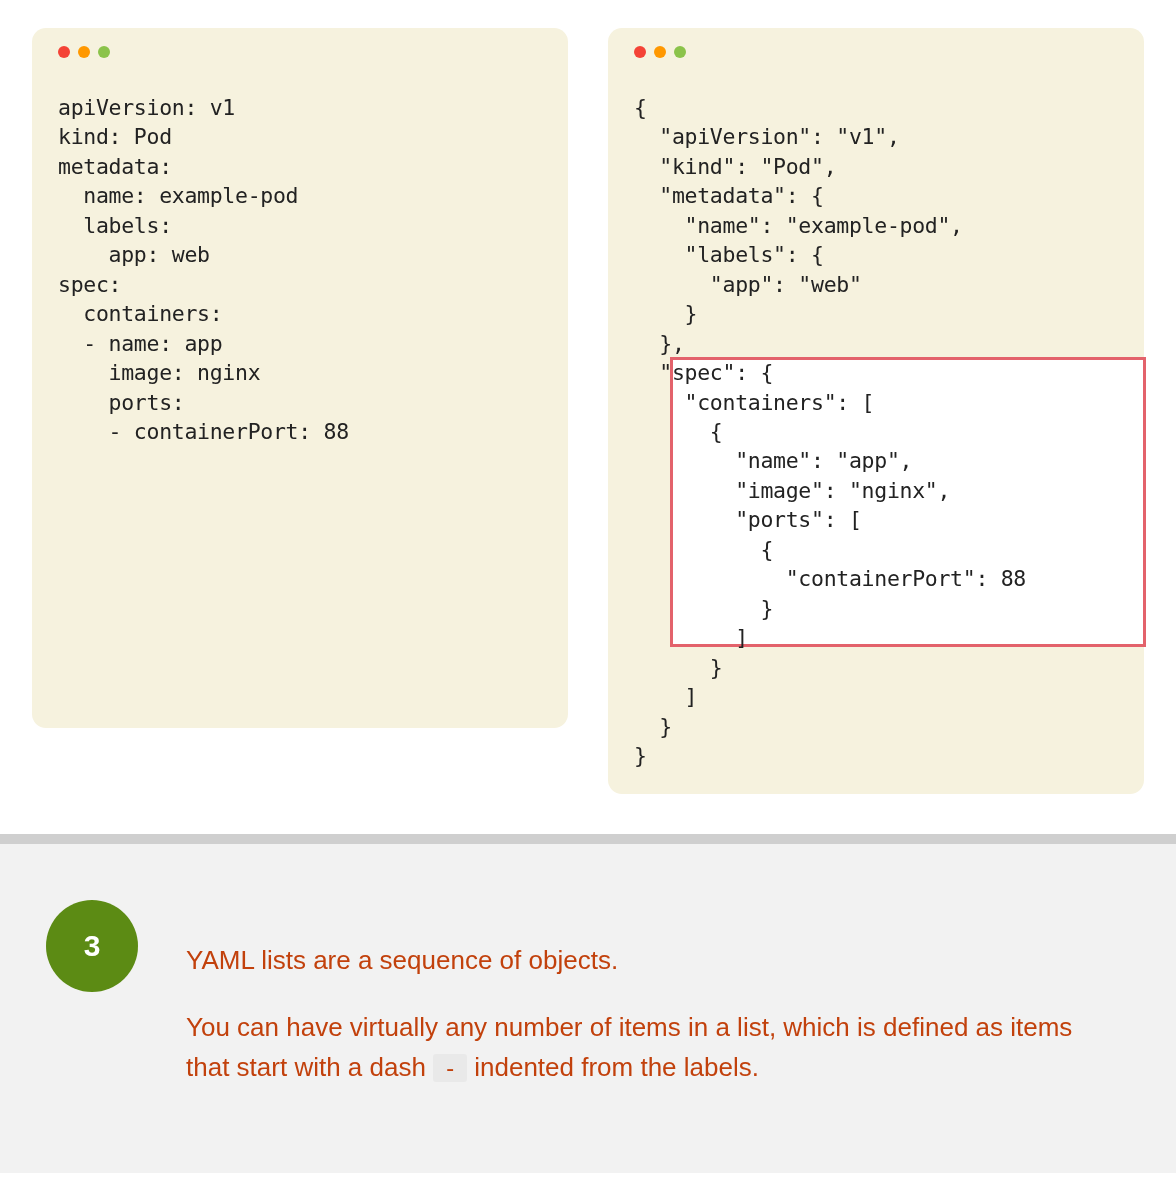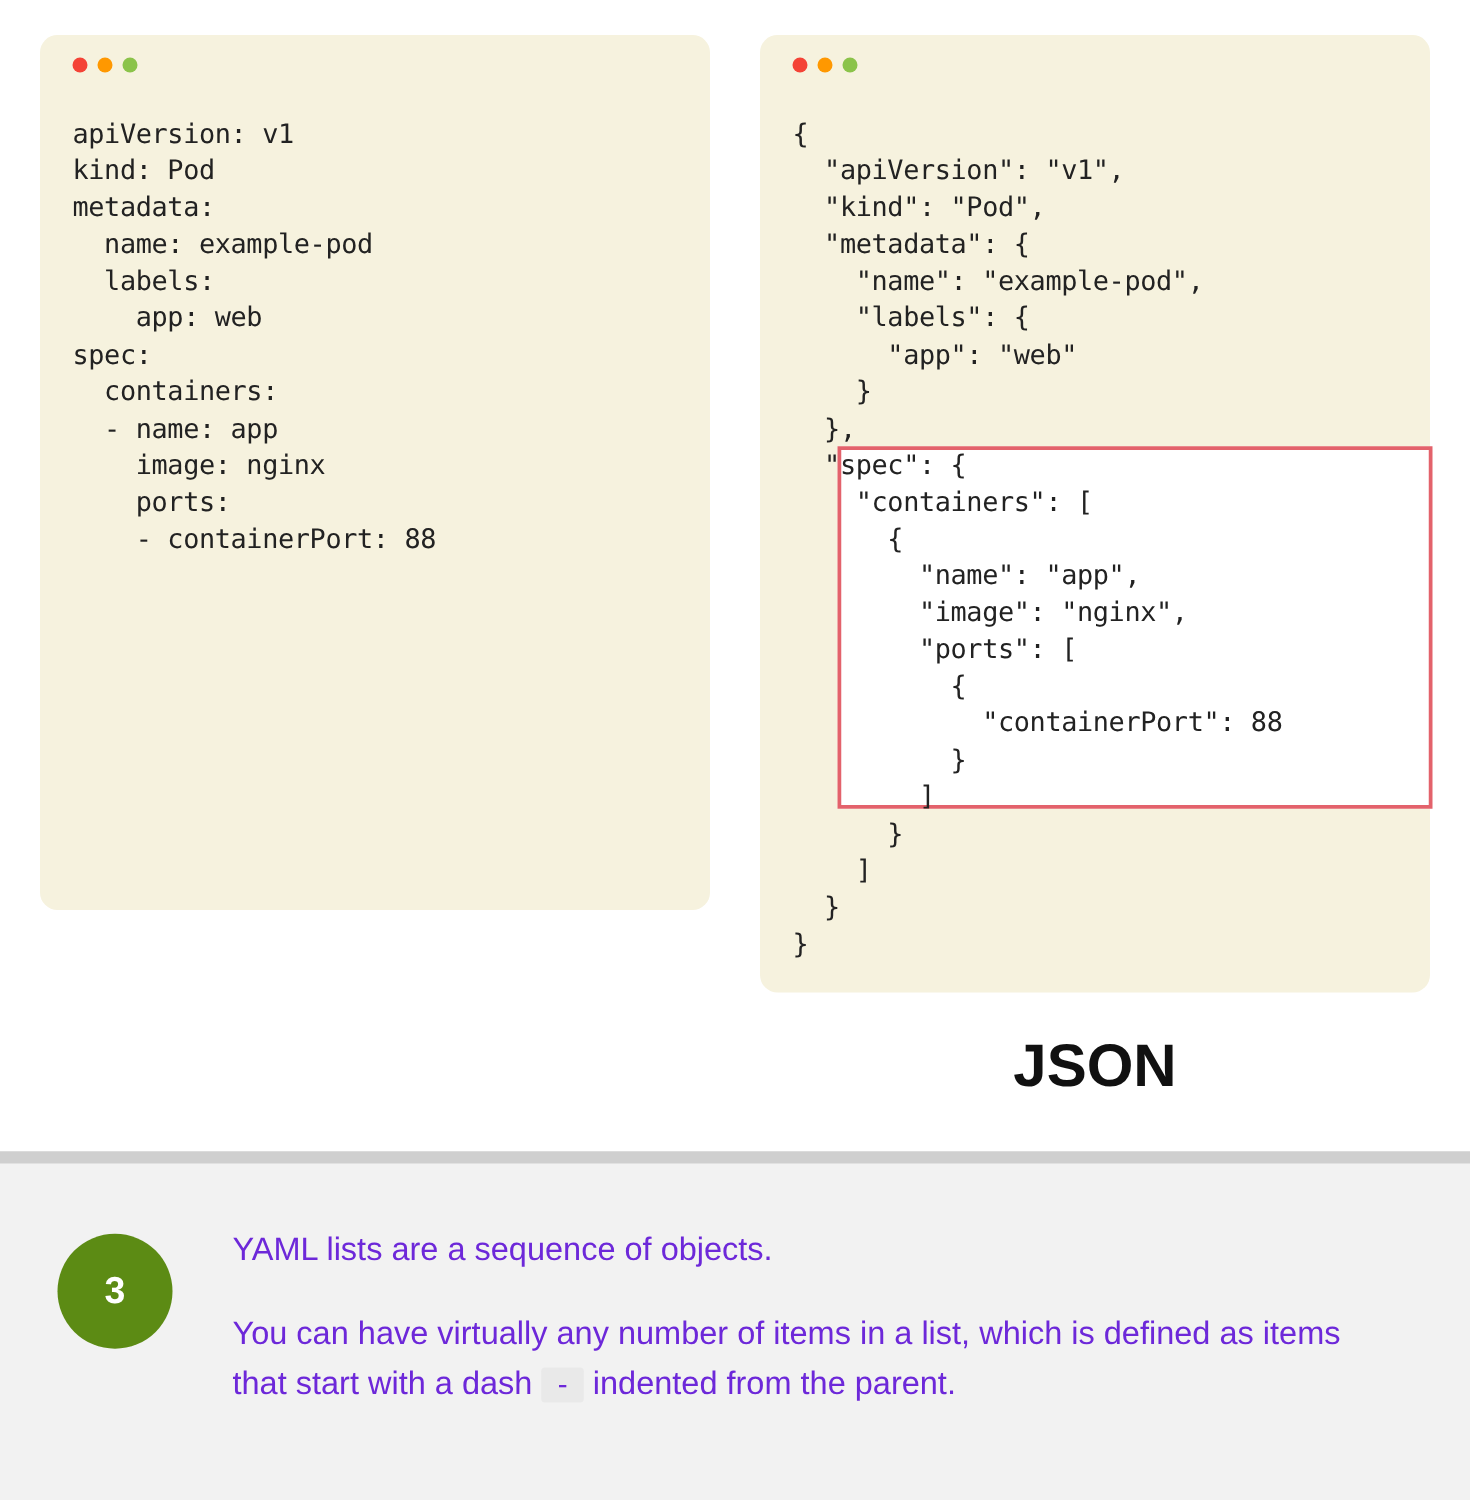--- a/index.html
+++ b/index.html
@@ -81,21 +81,22 @@
     align-items: center;
     justify-content: center;
     font-size: 30px;
     font-weight: 700;
     flex-shrink: 0;
     margin-top: 8px;
   }
   .desc {
     font-size: 26px;
     line-height: 1.55;
-    color: #6d28d9;
+    color: #c2410c;
+    margin-top: 48px;
   }
   .desc p { margin-bottom: 26px; }
   .desc code.inline {
     background: #e9e9e9;
     padding: 1px 10px;
     border-radius: 3px;
     font-family: ui-monospace, Menlo, Consolas, monospace;
     font-size: 23px;
   }
 </style>
@@ -152,27 +153,26 @@
           {
             "containerPort": 88
           }
         ]
       }
     ]
   }
 }</pre>
       </div>
     </div>
-    <div class="col-label">JSON</div>
   </div>
 </div>
 
 <div class="divider"></div>
 
 <div class="bottom-section">
   <div class="step-badge">3</div>
   <div class="desc">
     <p>YAML lists are a sequence of objects.</p>
     <p>
-      <span>You can have virtually any number of items in a list, which is defined as items that start with a dash </span><code class="inline">-</code><span> indented from the parent.</span>
+      <span>You can have virtually any number of items in a list, which is defined as items that start with a dash </span><code class="inline">-</code><span> indented from the labels.</span>
     </p>
   </div>
 </div>
 
 </body></html>

